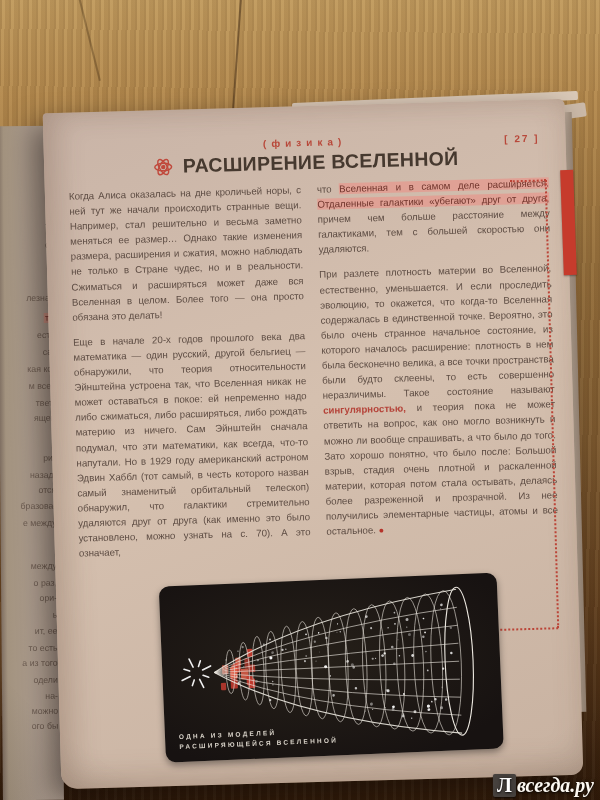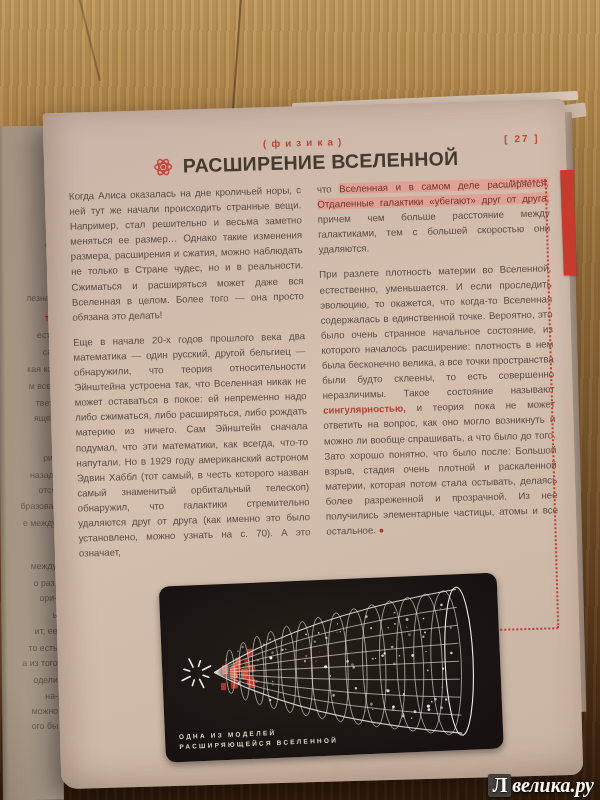--- a/index.html
+++ b/index.html
@@ -275,13 +275,13 @@
     <div class="fig-caption">
       <div>ОДНА ИЗ МОДЕЛЕЙ</div>
       <div>РАСШИРЯЮЩЕЙСЯ ВСЕЛЕННОЙ</div>
     </div>
   </div>
 </div>
 
 <div class="edge-tab"></div>
 <div class="vignette"></div>
 
-<div class="watermark"><span class="wm-box">Л</span><span>велика.ру</span></div>
+<div class="watermark"><span class="wm-box">Л</span><span>всегда.ру</span></div>
 
 </body></html>

